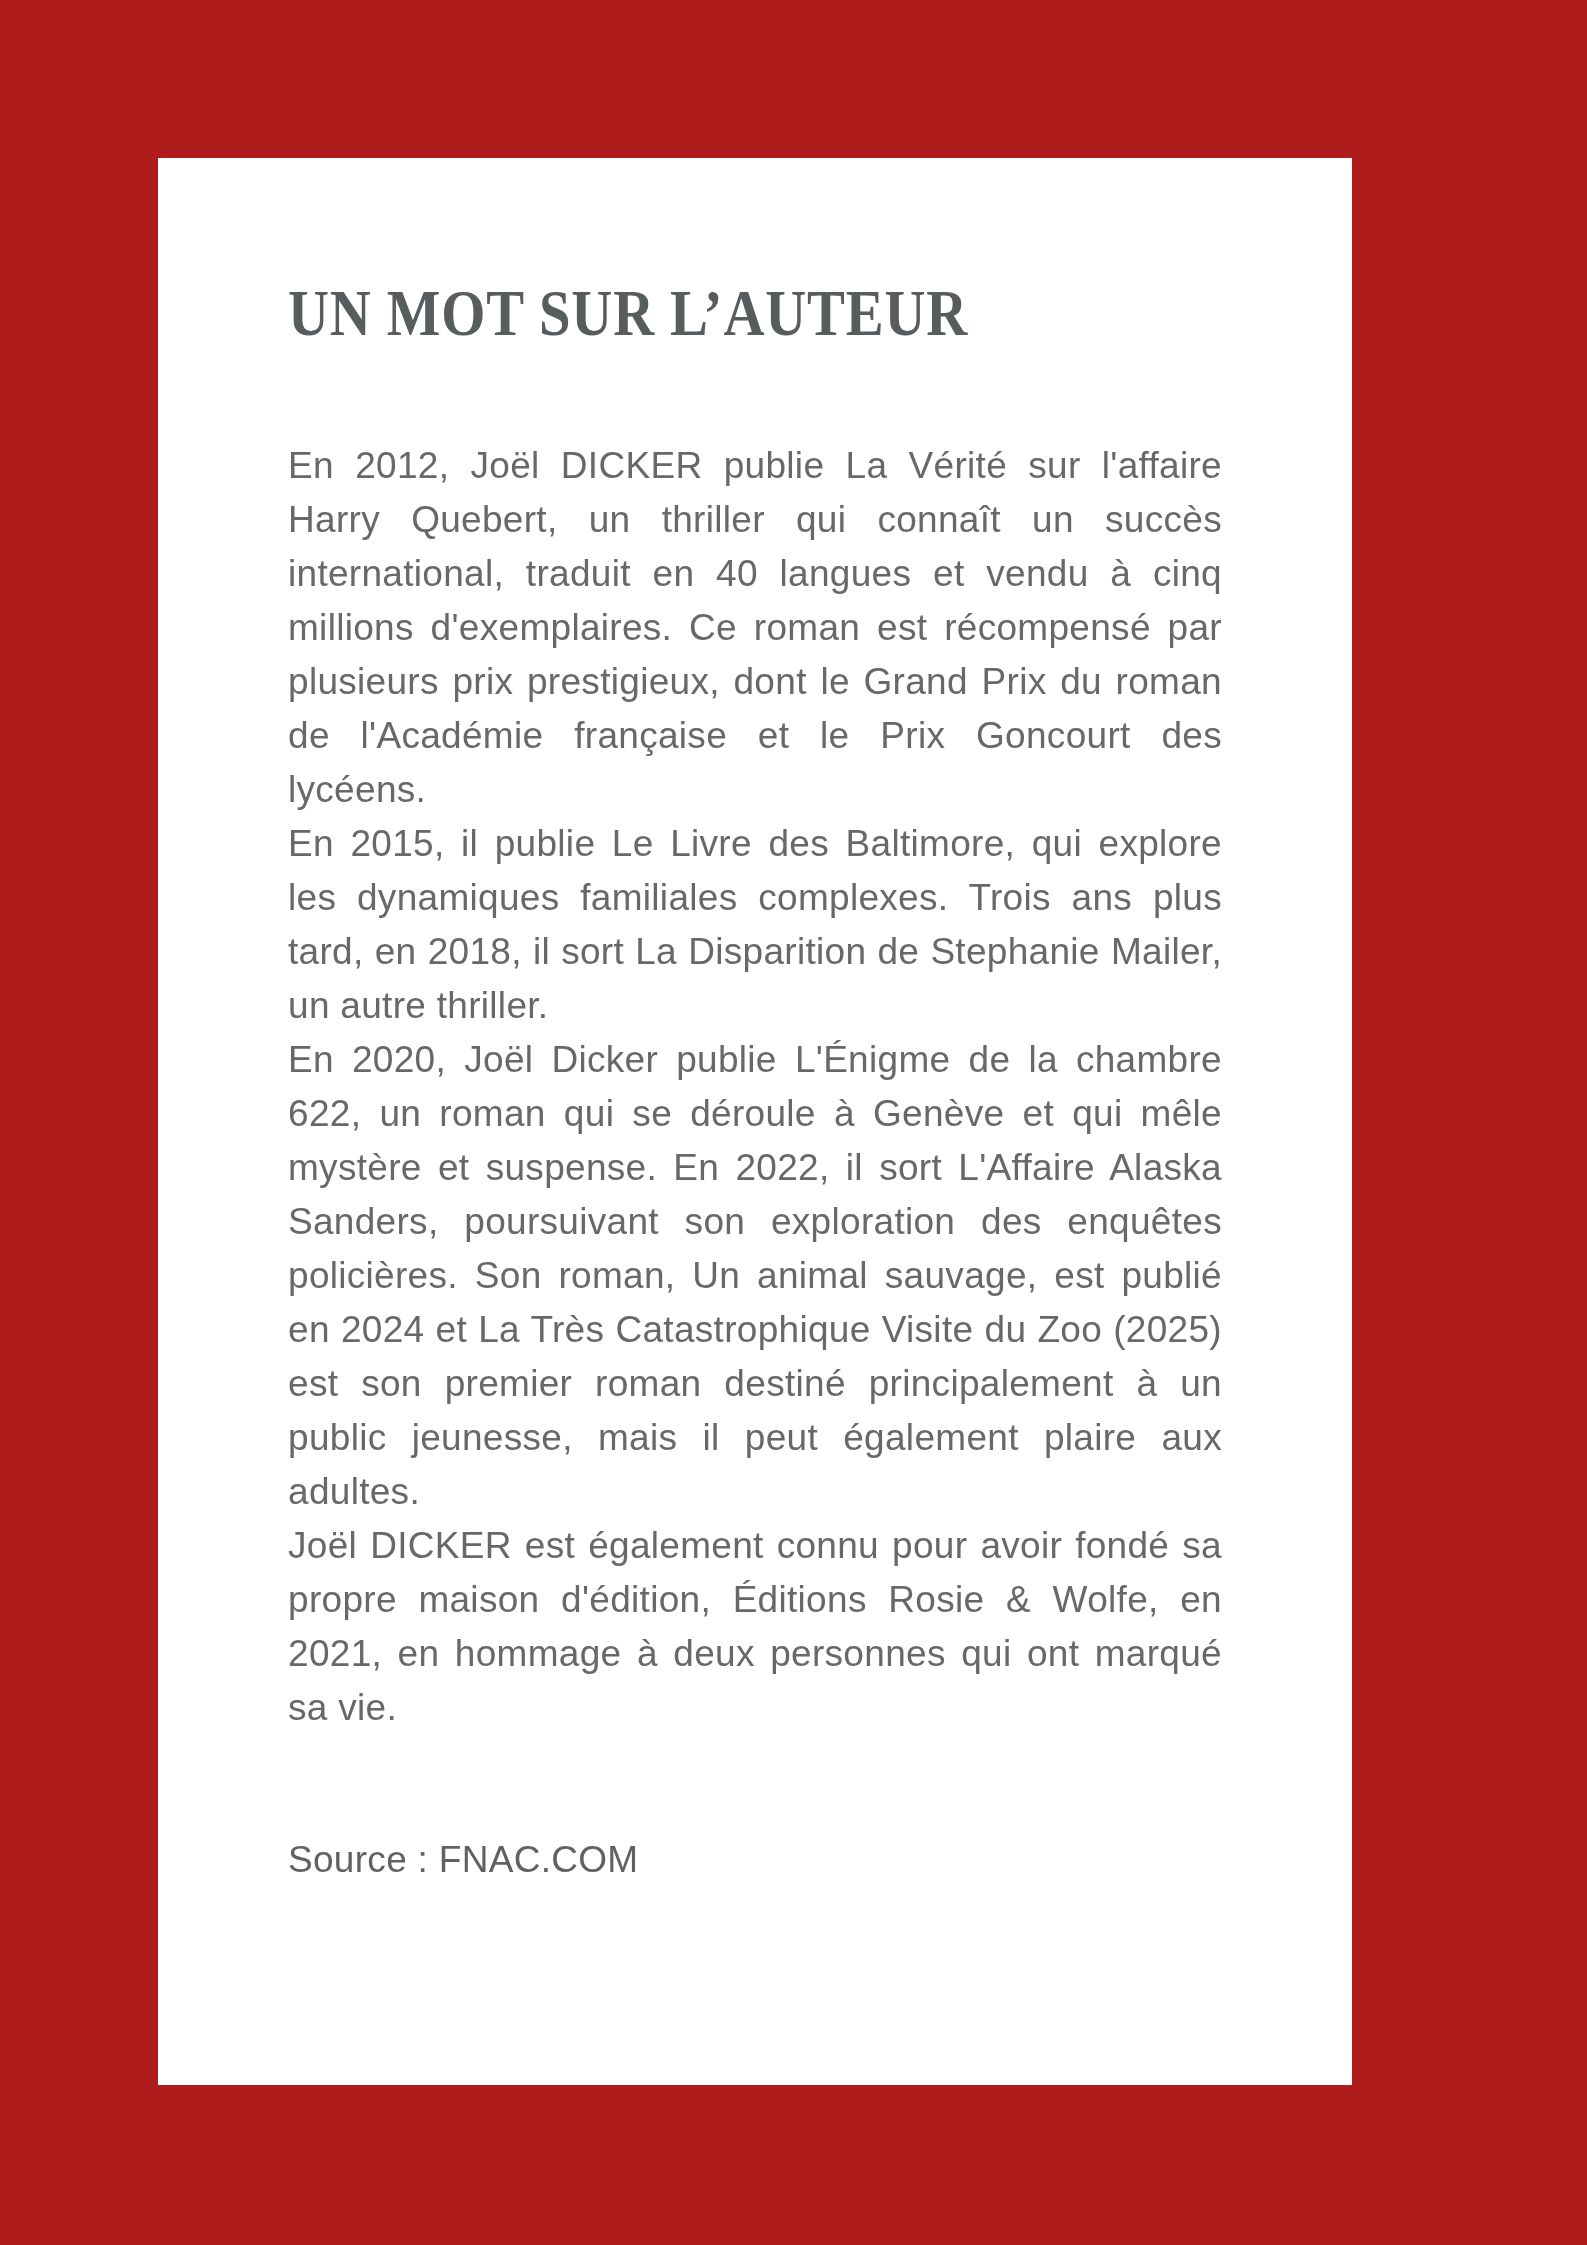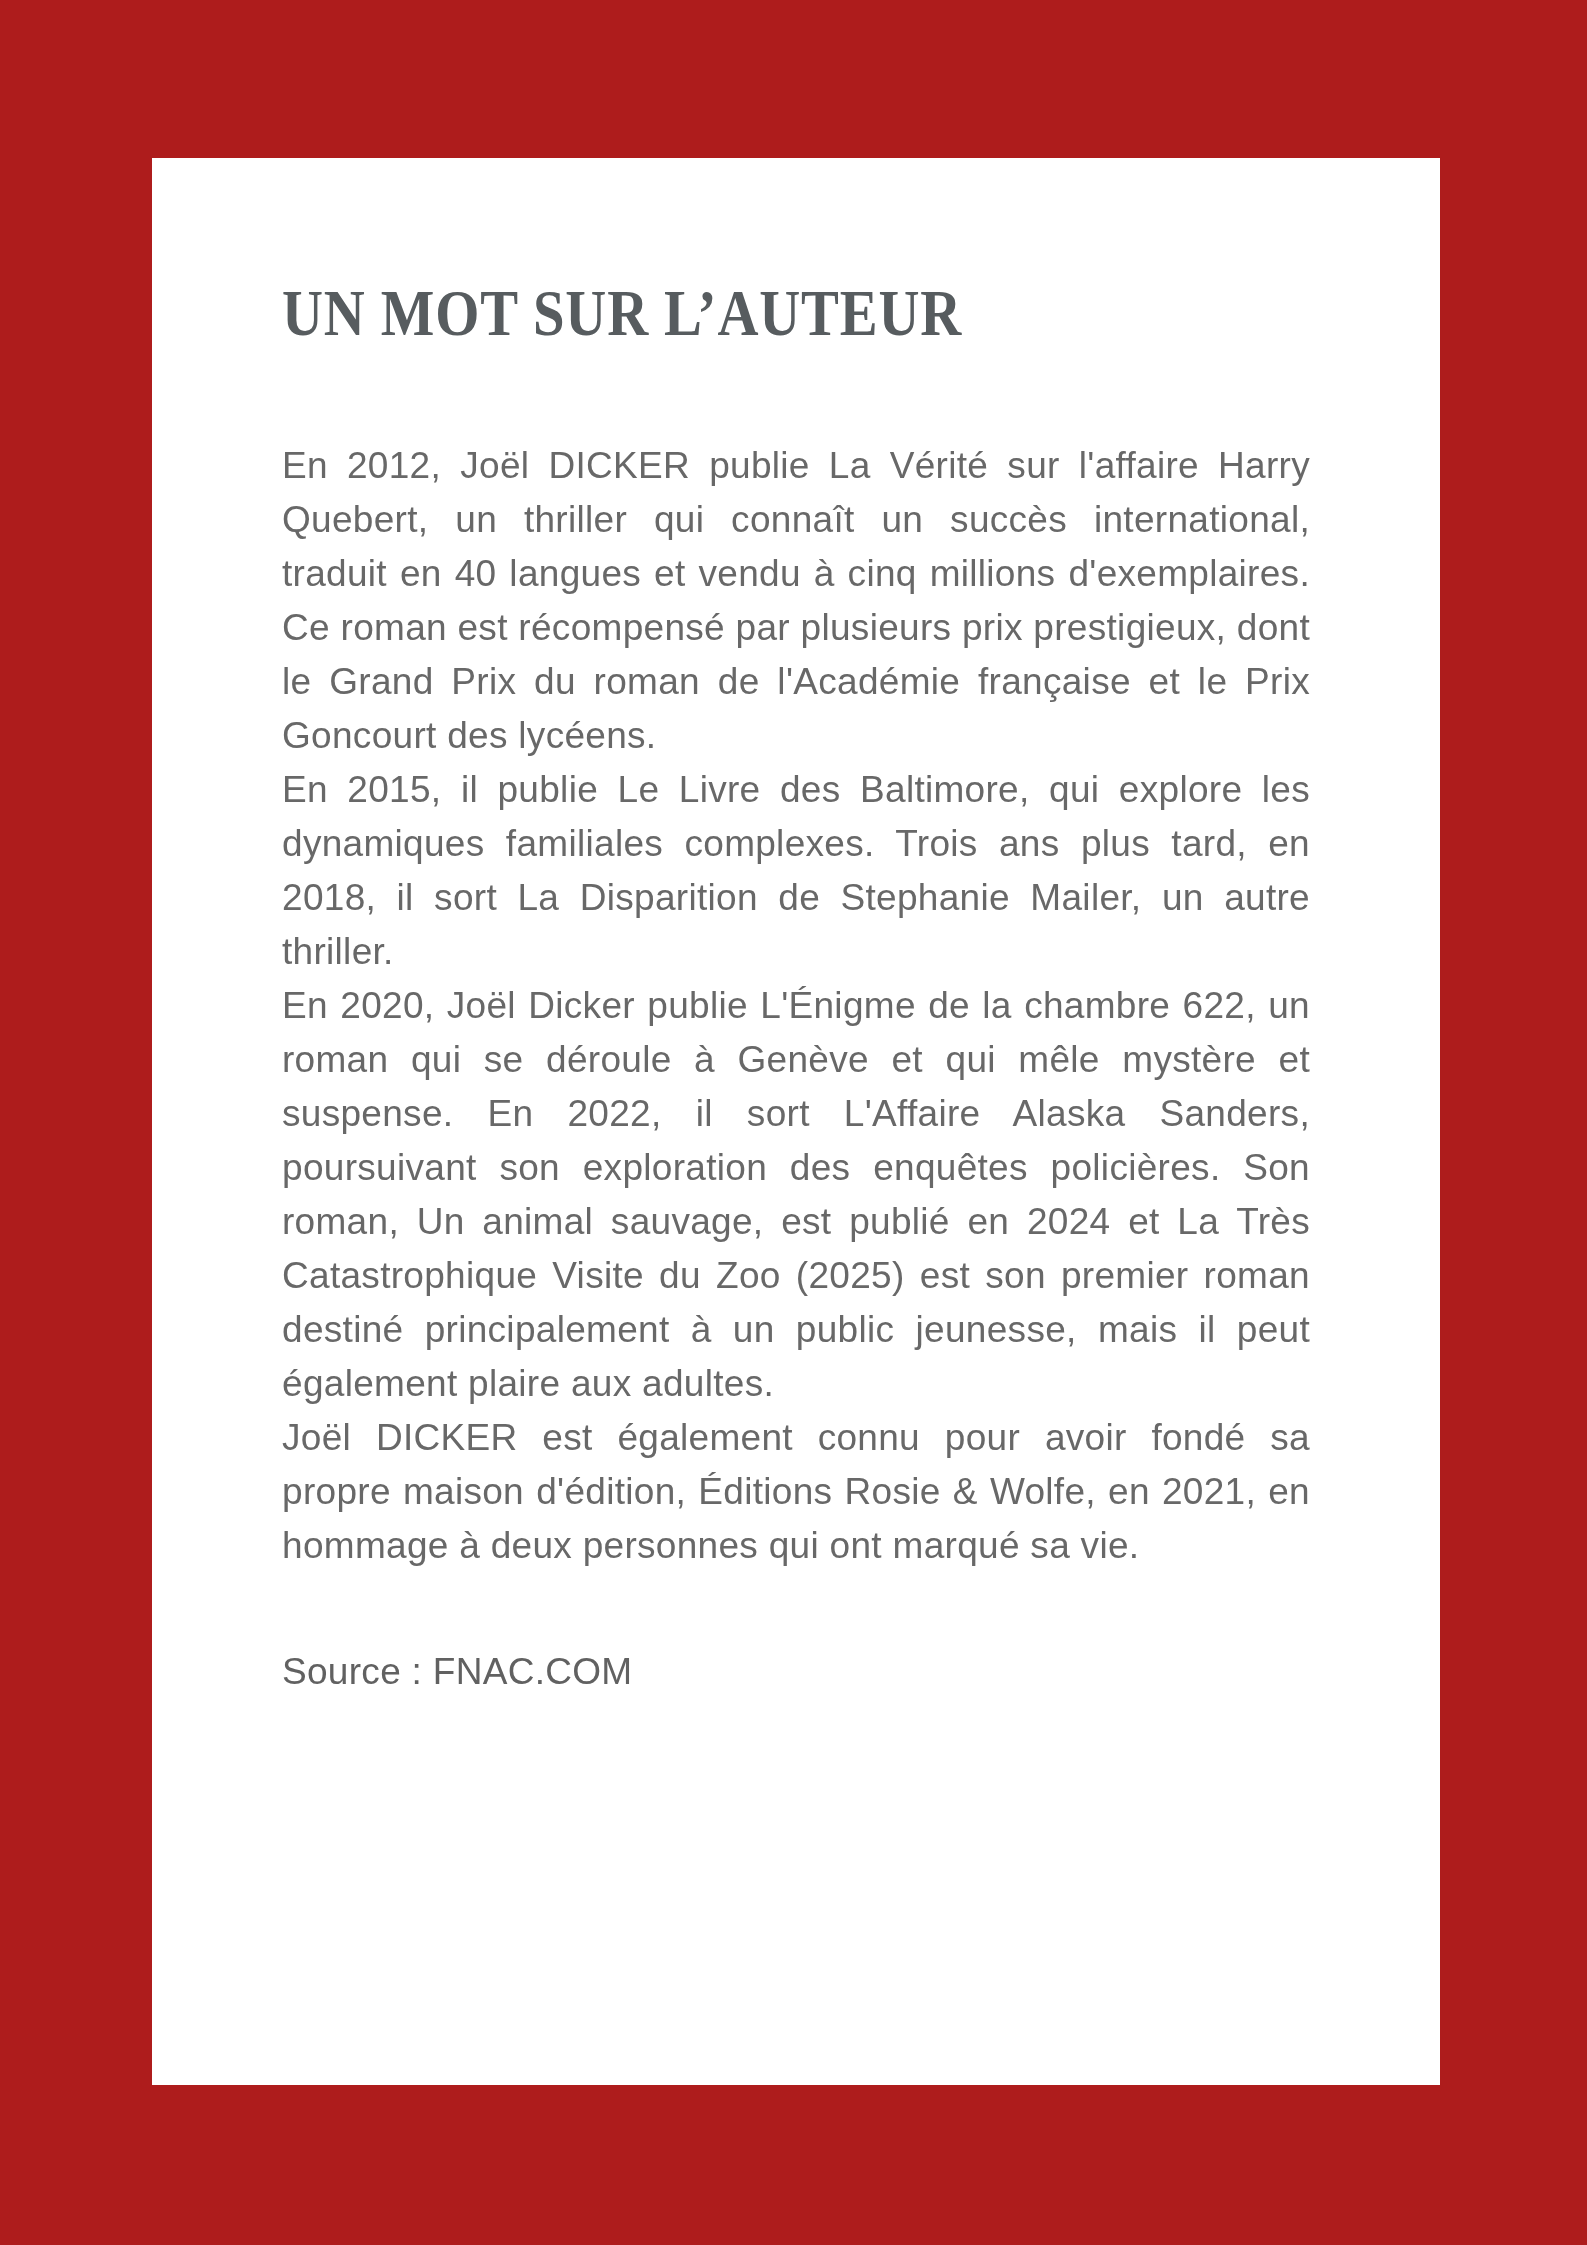--- a/index.html
+++ b/index.html
@@ -8,23 +8,23 @@
   }
   .page {
     position: relative;
     width: 1587px;
     height: 2245px;
     background: #AE1C1C;
     overflow: hidden;
   }
   .card {
     position: absolute;
-    left: 152px;
+    left: 158px;
     top: 158px;
-    width: 1288px;
+    width: 1194px;
     height: 1927px;
     background: #FFFFFF;
   }
   .content {
     box-sizing: border-box;
     padding: 118px 130px 0 130px;
   }
   .title {
     margin: 0;
     font-family: "Liberation Serif", serif;
@@ -43,21 +43,21 @@
     font-size: 37px;
     line-height: 54px;
     letter-spacing: 0.3px;
     color: #686868;
     text-align: justify;
   }
   .body-text p {
     margin: 0;
   }
   .source {
-    margin-top: 72px;
+    margin-top: 98px;
     font-family: "Liberation Sans", sans-serif;
     font-size: 37px;
     line-height: 54px;
     letter-spacing: 0.3px;
     color: #616161;
     text-align: left;
   }
 </style>
 </head>
 <body>

